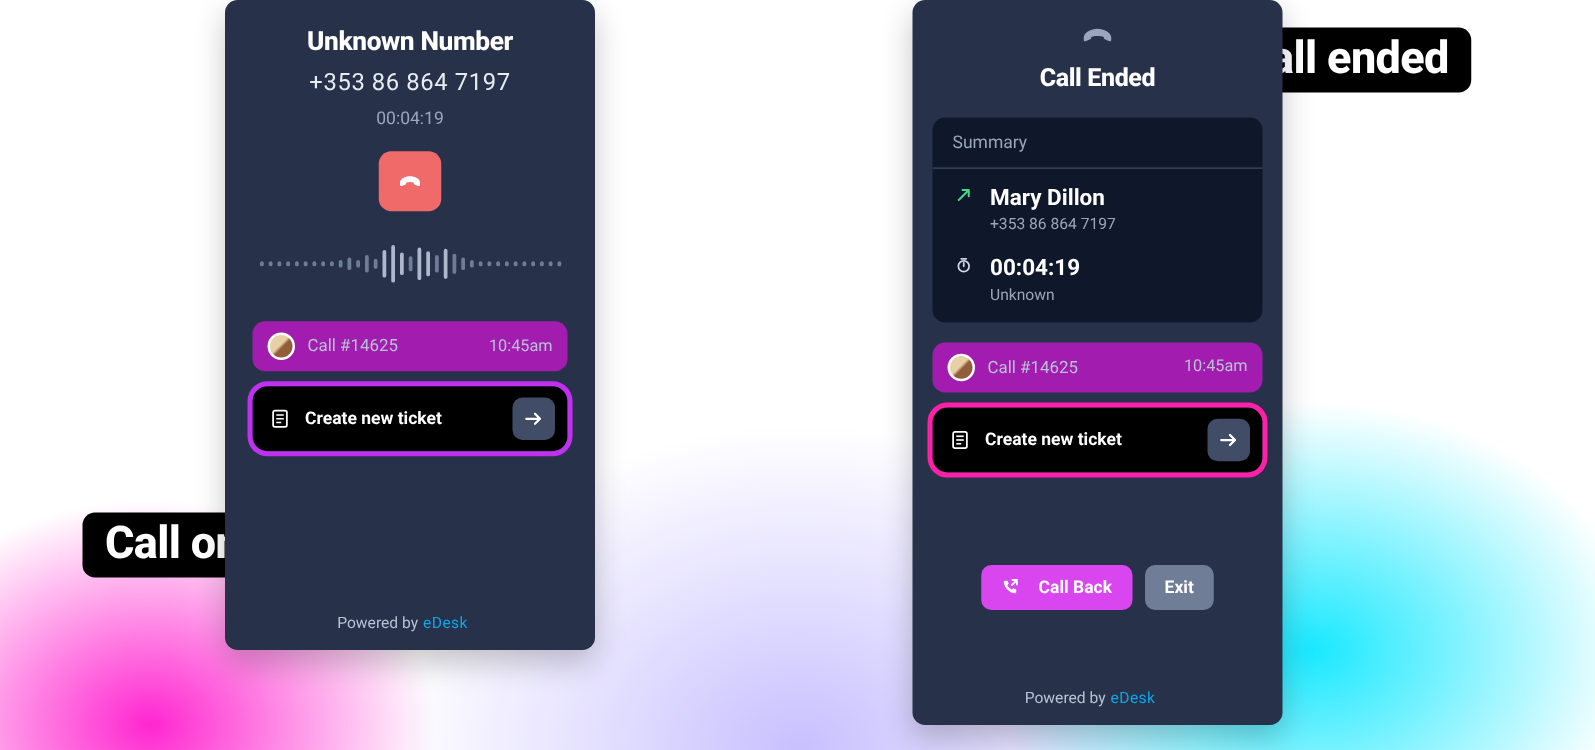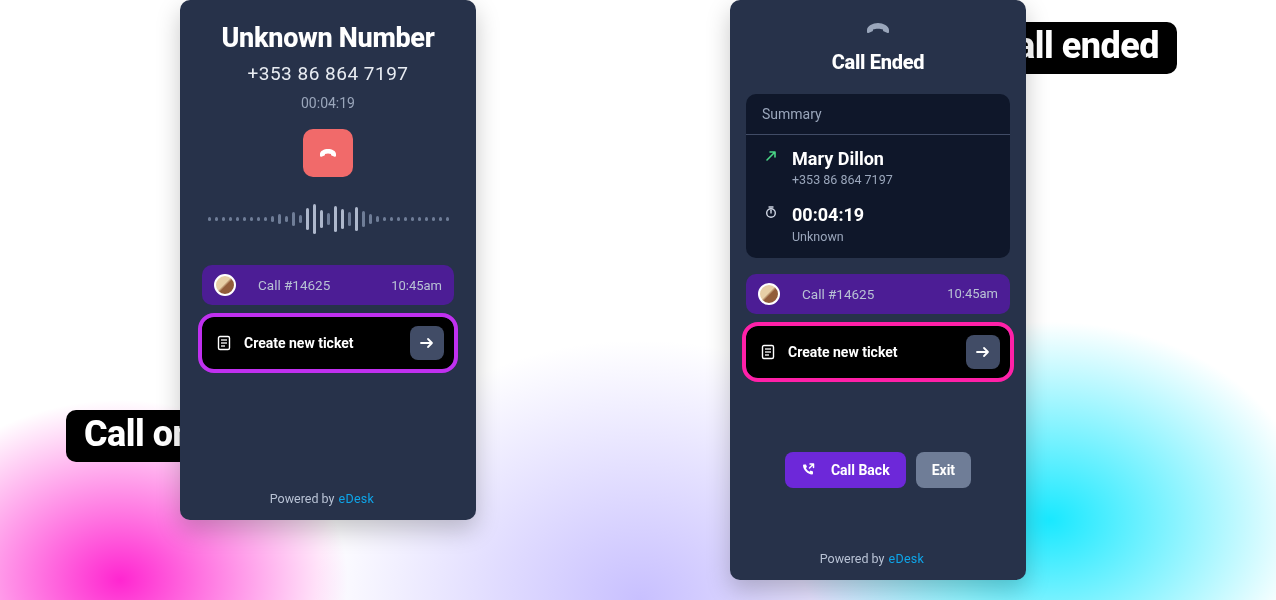--- a/index.html
+++ b/index.html
@@ -38,21 +38,21 @@
     box-shadow: 0 10px 25px rgba(0,0,0,0.22);
     color: #fff;
     display: flex;
     flex-direction: column;
     align-items: center;
     padding-bottom: 16px;
   }
   #phone-left  { left: 180px; top: 0; height: 520px; }
   #phone-right { left: 730px; top: 0; height: 580px; }
 
-  .caller-name { font-size: 27px; font-weight: 800; margin-top: 22px; letter-spacing: -0.3px; }
+  .caller-name { font-size: 21px; font-weight: 800; margin-top: 22px; letter-spacing: -0.3px; }
   .caller-num  { font-size: 19px; font-weight: 400; margin-top: 8px; color: #e8ecf2; letter-spacing: 0.5px; }
   .call-time   { font-size: 14px; color: #9aa6bb; margin-top: 10px; }
 
   .hangup-btn {
     margin-top: 18px;
     width: 50px; height: 48px;
     background: #f16a6a;
     border-radius: 10px;
     display:flex; align-items:center; justify-content:center;
     cursor: pointer;
@@ -61,26 +61,26 @@
   .waveform {
     margin-top: 22px;
     width: 260px; height: 40px;
     display:flex; align-items:center; justify-content:center; gap:4px;
   }
   .waveform span {
     width:3px; background:#6f7d97; border-radius:2px; display:inline-block;
   }
   .ticket-row {
     width: 252px; height: 40px;
-    background: #4c1d95;
+    background: #a21caf;
     border-radius: 10px;
     display:flex; align-items:center;
     padding: 0 12px;
     margin-top: 26px;
-    gap: 22px;
+    gap: 10px;
   }
   .avatar {
     width:22px; height:22px; border-radius:50%;
     background: linear-gradient(135deg,#e7cfa6 45%,#925d3a 55%);
     border: 2px solid #fff;
     flex-shrink:0;
   }
   .ticket-label { font-size: 13.5px; color:#b8c2d4; flex:1; }
   .ticket-time  { font-size: 13px; color:#b8c2d4; }
 
@@ -135,21 +135,21 @@
 
   .action-row {
     display:flex; gap:10px; margin-top: 74px;
   }
   .btn {
     height:36px; border-radius:8px;
     display:flex; align-items:center; justify-content:center;
     font-size:14px; font-weight:700; cursor:pointer;
     padding: 0 16px; gap:8px;
   }
-  .btn-green { background:#6d28d9; color:#fff;gap:15px; }
+  .btn-green { background:#d946ef; color:#fff;gap:15px; }
   .btn-gray  { background:#6f7d97; color:#fff; }
 
   .spacer { flex:1; }
 
   .doc-icon { width:16px; height:16px; flex-shrink:0; }
 </style>
 </head>
 <body>
 
 <div class="anno" id="anno-ongoing">Call ongoing</div>

